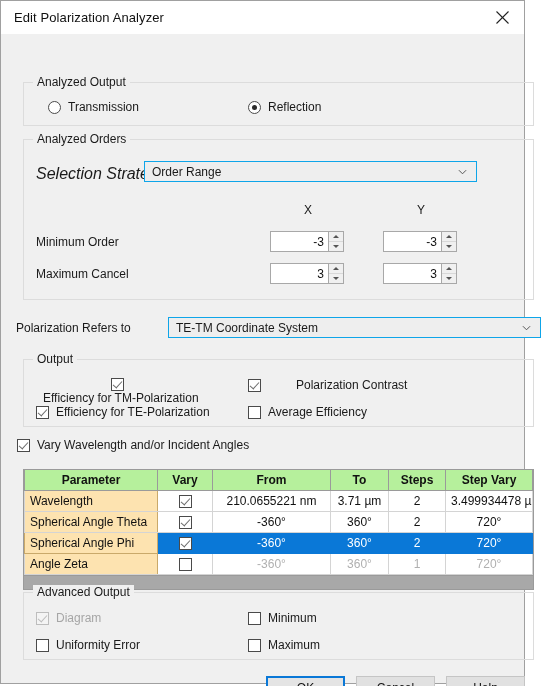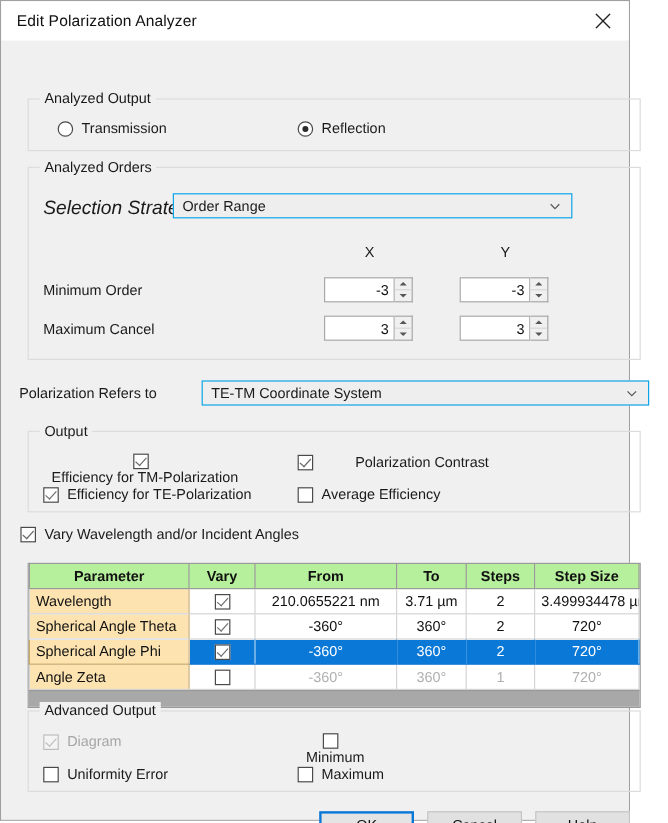--- a/index.html
+++ b/index.html
@@ -277,21 +277,21 @@
             <col style="width:57px">
             <col style="width:auto">
         </colgroup>
         <thead>
           <tr>
             <th>Parameter</th>
             <th>Vary</th>
             <th>From</th>
             <th>To</th>
             <th>Steps</th>
-            <th>Step Size</th>
+            <th>Step Vary</th>
           </tr>
         </thead>
         <tbody>
           <tr>
             <td class="param">Wavelength</td>
             <td class="cbcell">
               <div class="cbcell-inner">
                   <span class="cb checked"></span>
                 </div>
             </td>
@@ -341,21 +341,21 @@
       <div class="hscroll"></div>
     </div>
 
     <div class="group" style="position:absolute;left:22px;top:558px;width:511px;height:68px;">
       <span class="legend">Advanced Output</span>
 
       <div class="cb-row dim" style="position:absolute;left:12px;top:18px;">
         <span class="cb checked disabled"></span>
         <span class="cb-label">Diagram</span>
       </div>
-      <div class="cb-row" style="position:absolute;left:224px;top:18px;flex-direction:column;">
+      <div class="cb-row" style="position:absolute;left:224px;top:18px;">
         <span class="cb"></span>
         <span class="cb-label">Minimum</span>
       </div>
       <div class="cb-row" style="position:absolute;left:12px;top:45px;">
         <span class="cb"></span>
         <span class="cb-label">Uniformity Error</span>
       </div>
       <div class="cb-row" style="position:absolute;left:224px;top:45px;">
         <span class="cb"></span>
         <span class="cb-label">Maximum</span>

